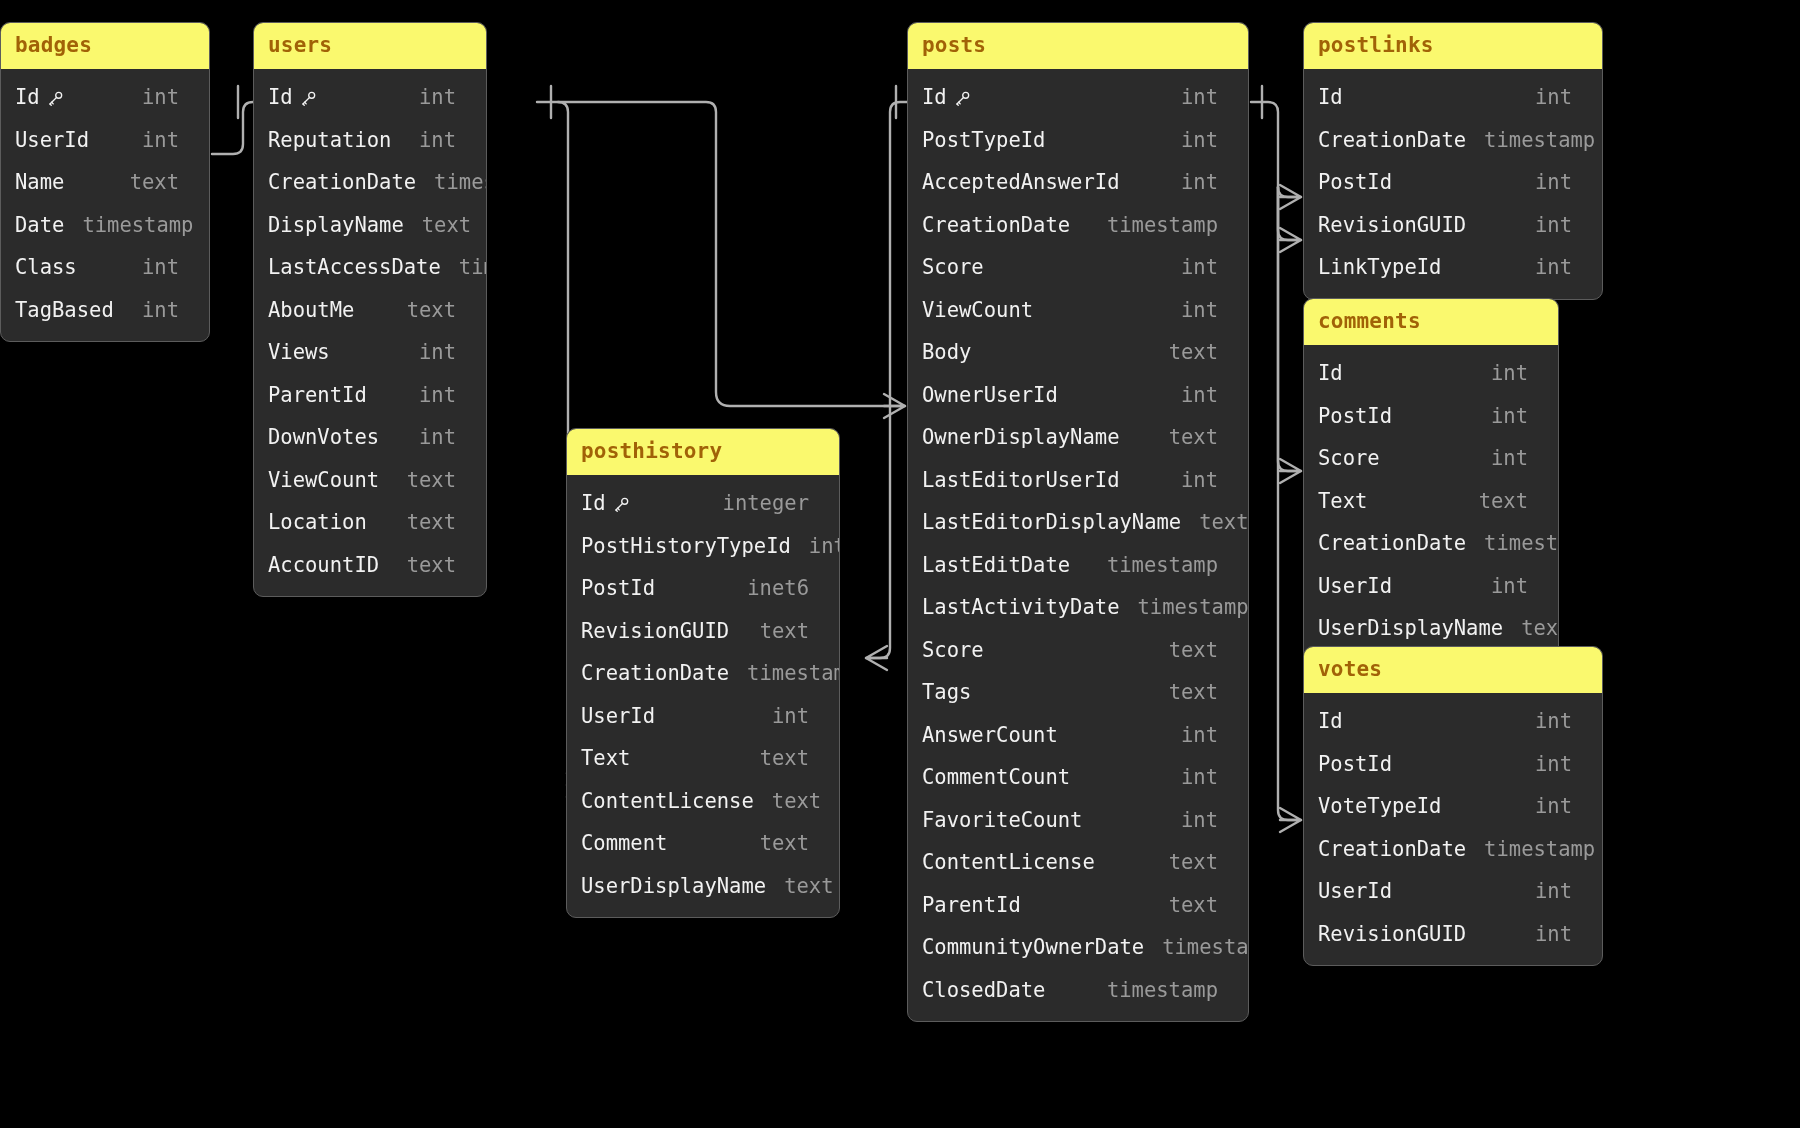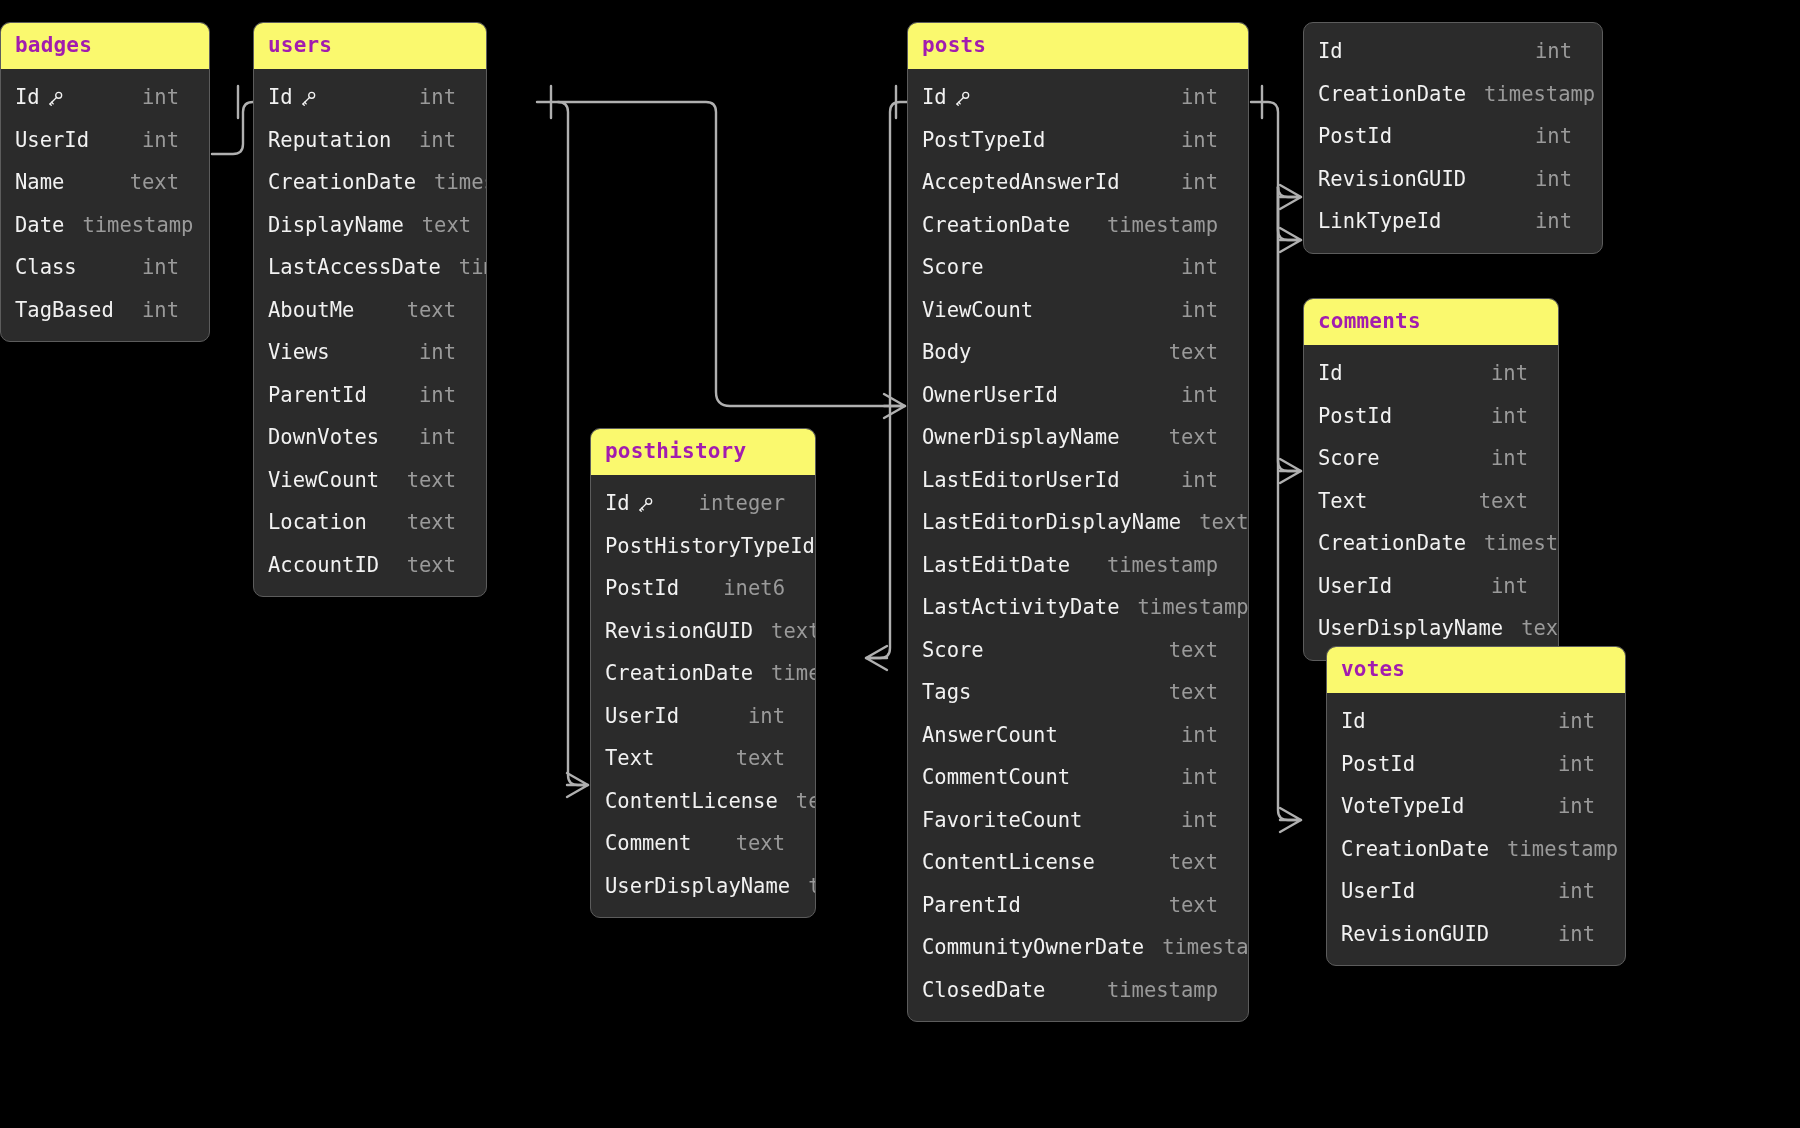--- a/index.html
+++ b/index.html
@@ -26,21 +26,21 @@
   .table-card {
     position: absolute;
     background: #2b2b2b;
     border: 1.5px solid #5c5c5c;
     border-radius: 10px;
     overflow: hidden;
     z-index: 2;
   }
   .table-header {
     background: #faf96e;
-    color: #a21caf;
+    color: #a16207;
     font-weight: bold;
     font-size: 21px;
     padding: 12px 14px 13px 14px;
     letter-spacing: 0.2px;
     line-height: 1;
   }
   .table-body {
     padding: 7px 16px 10px 0;
   }
   .field-row {
@@ -235,21 +235,21 @@
           <span class="field-type">text</span>
         </div>
         <div class="field-row">
           <span class="field-name">
             <span>AccountID</span>
           </span>
           <span class="field-type">text</span>
         </div>
       </div>
     </div>
-    <div class="table-card" style="left: 590px; top: 428px; width: 226px;">
+    <div class="table-card" style="left: 566px; top: 428px; width: 274px;">
       <div class="table-header">posthistory</div>
       <div class="table-body">
         <div class="field-row">
           <span class="field-name">
             <span>Id</span>
             <span class="key-icon">
               <svg viewBox="0 0 24 24" width="17" height="17" fill="none" stroke="#f2f2f2" stroke-width="1.9" stroke-linecap="round" stroke-linejoin="round">
                 <circle cx="16.5" cy="7.5" r="4.2"></circle>
                 <line x1="13.4" y1="10.6" x2="4.2" y2="19.8"></line>
                 <line x1="6.6" y1="17.4" x2="8.8" y2="19.6"></line>
@@ -454,20 +454,21 @@
         </div>
         <div class="field-row">
           <span class="field-name">
             <span>ClosedDate</span>
           </span>
           <span class="field-type">timestamp</span>
         </div>
       </div>
     </div>
     <div class="table-card" style="left: 1303px; top: 22px; width: 300px;">
+      <div class="table-header">postlinks</div>
       <div class="table-body">
         <div class="field-row">
           <span class="field-name">
             <span>Id</span>
           </span>
           <span class="field-type">int</span>
         </div>
         <div class="field-row">
           <span class="field-name">
             <span>CreationDate</span>
@@ -534,21 +535,21 @@
           <span class="field-type">int</span>
         </div>
         <div class="field-row">
           <span class="field-name">
             <span>UserDisplayName</span>
           </span>
           <span class="field-type">text</span>
         </div>
       </div>
     </div>
-    <div class="table-card" style="left: 1303px; top: 646px; width: 300px; margin-left: 23px;">
+    <div class="table-card" style="left: 1303px; top: 646px; width: 300px;">
       <div class="table-header">votes</div>
       <div class="table-body">
         <div class="field-row">
           <span class="field-name">
             <span>Id</span>
           </span>
           <span class="field-type">int</span>
         </div>
         <div class="field-row">
           <span class="field-name">

